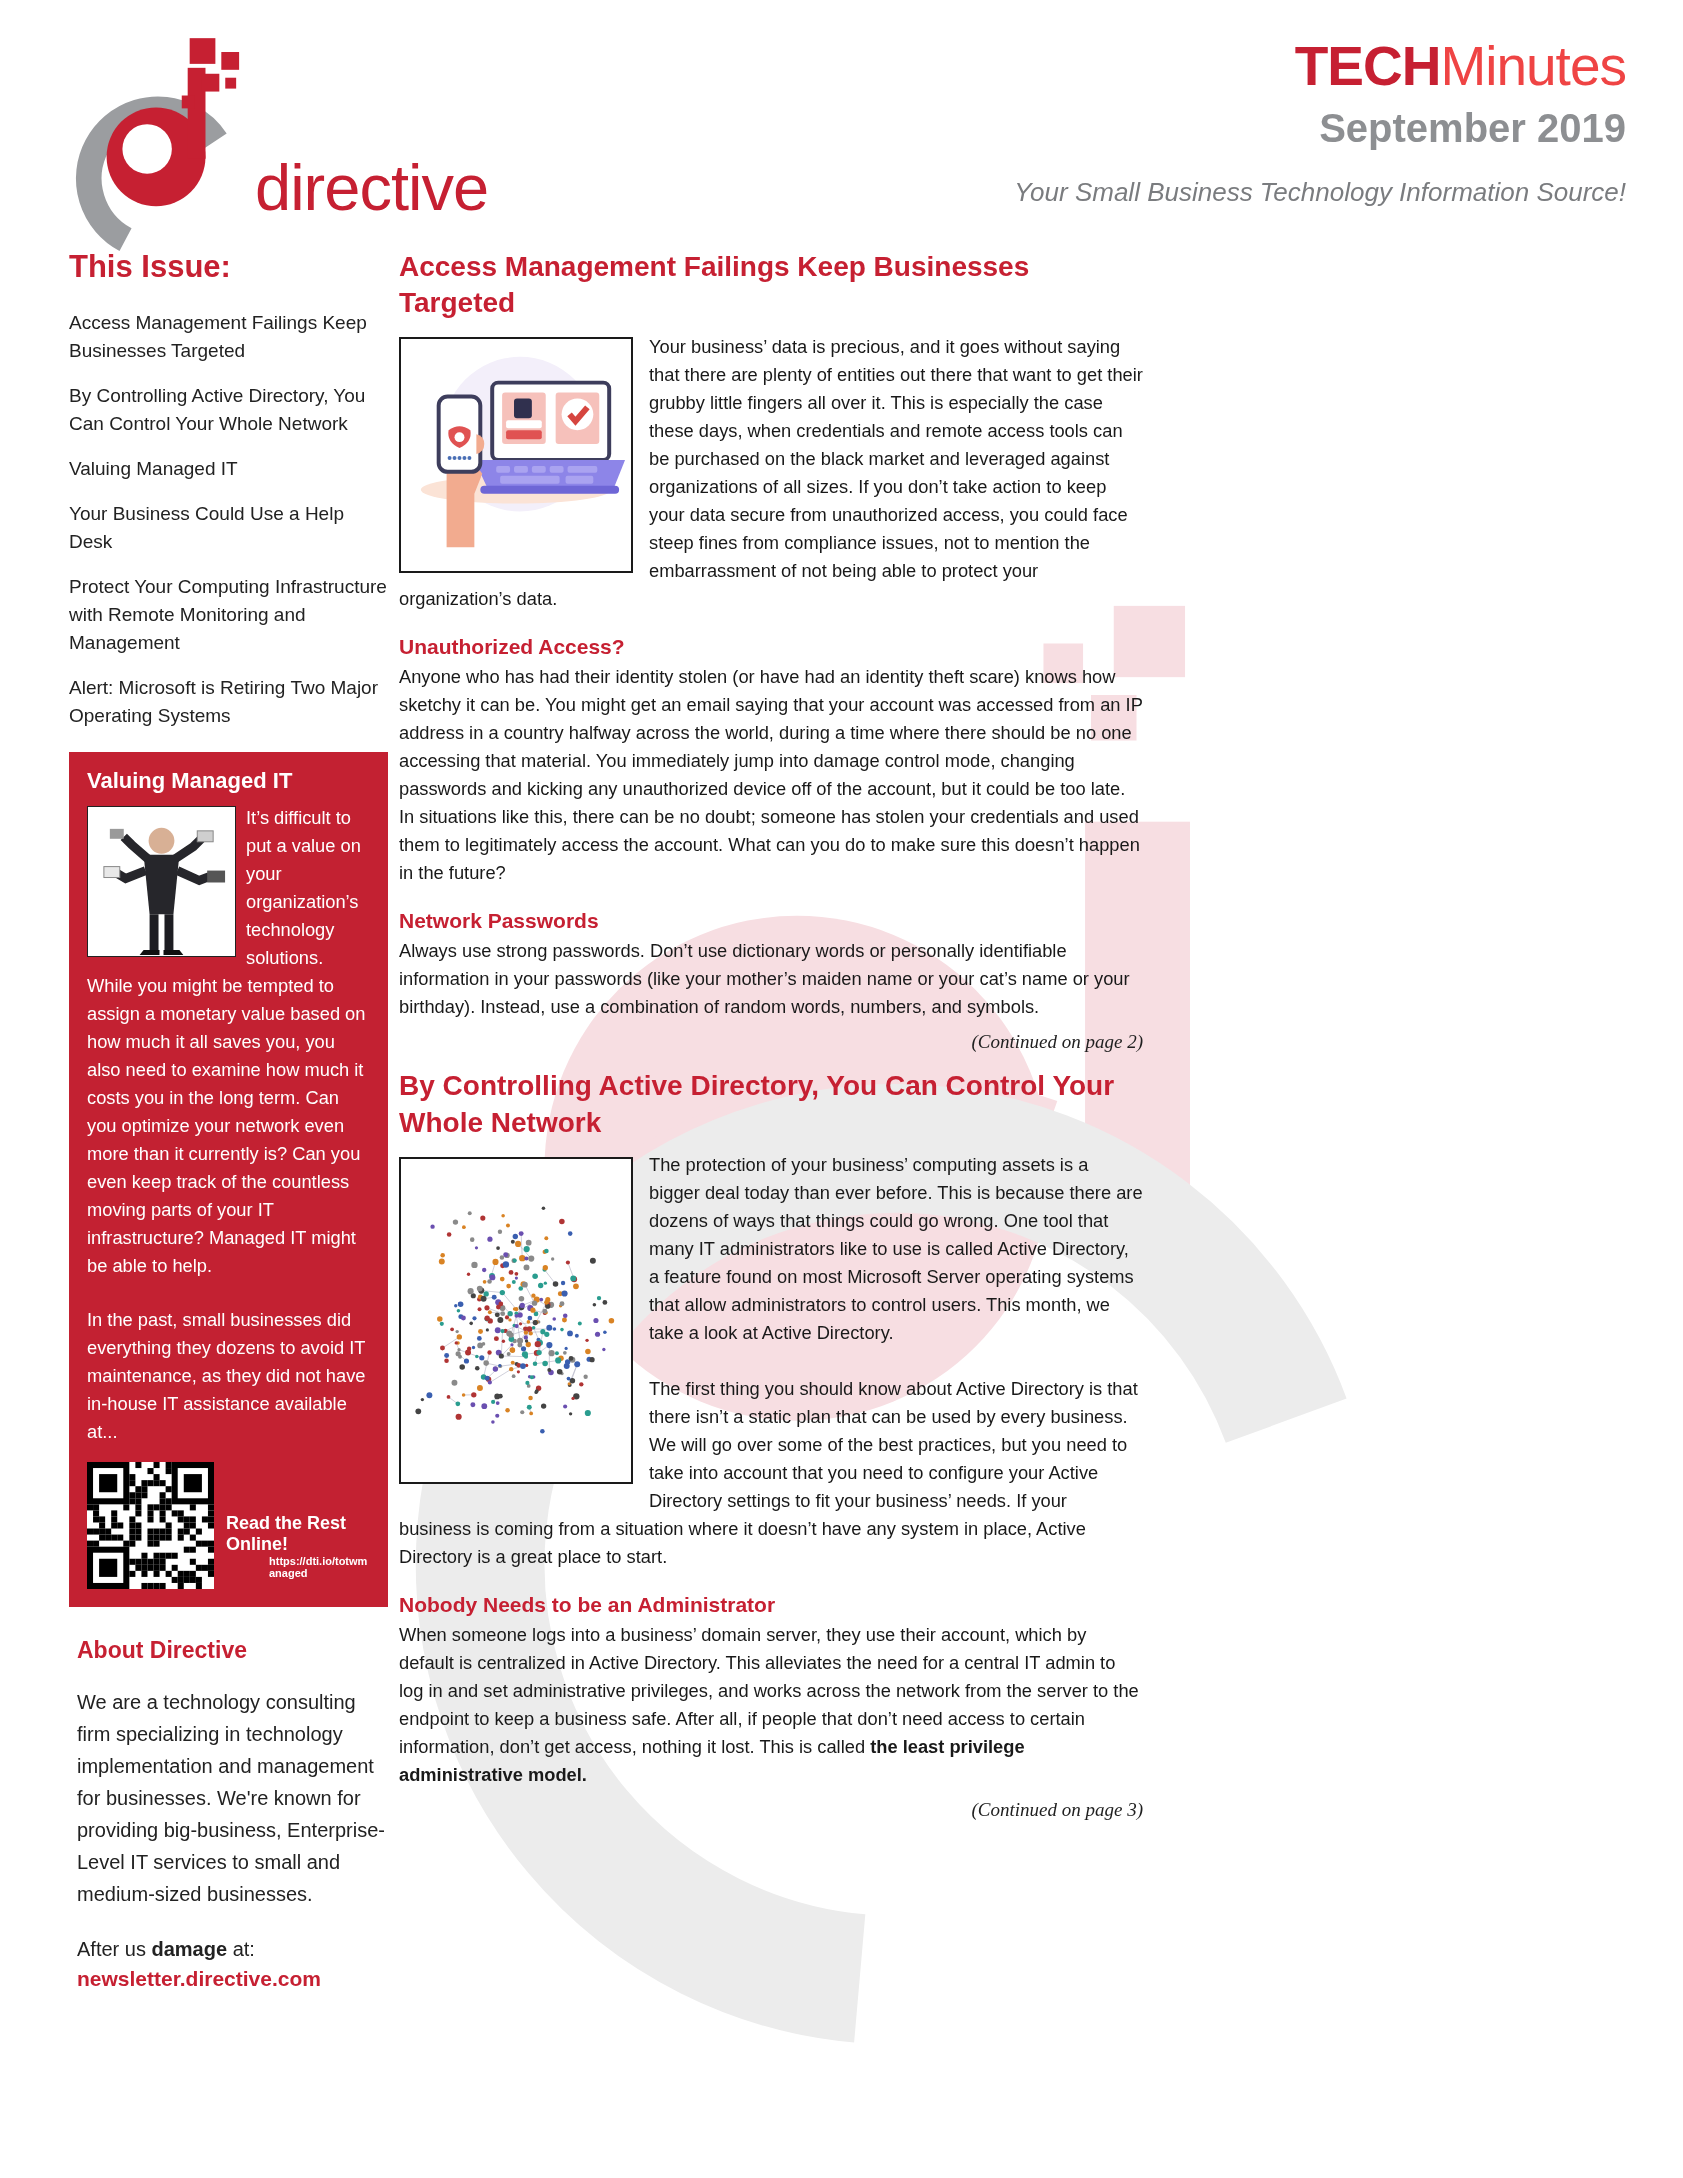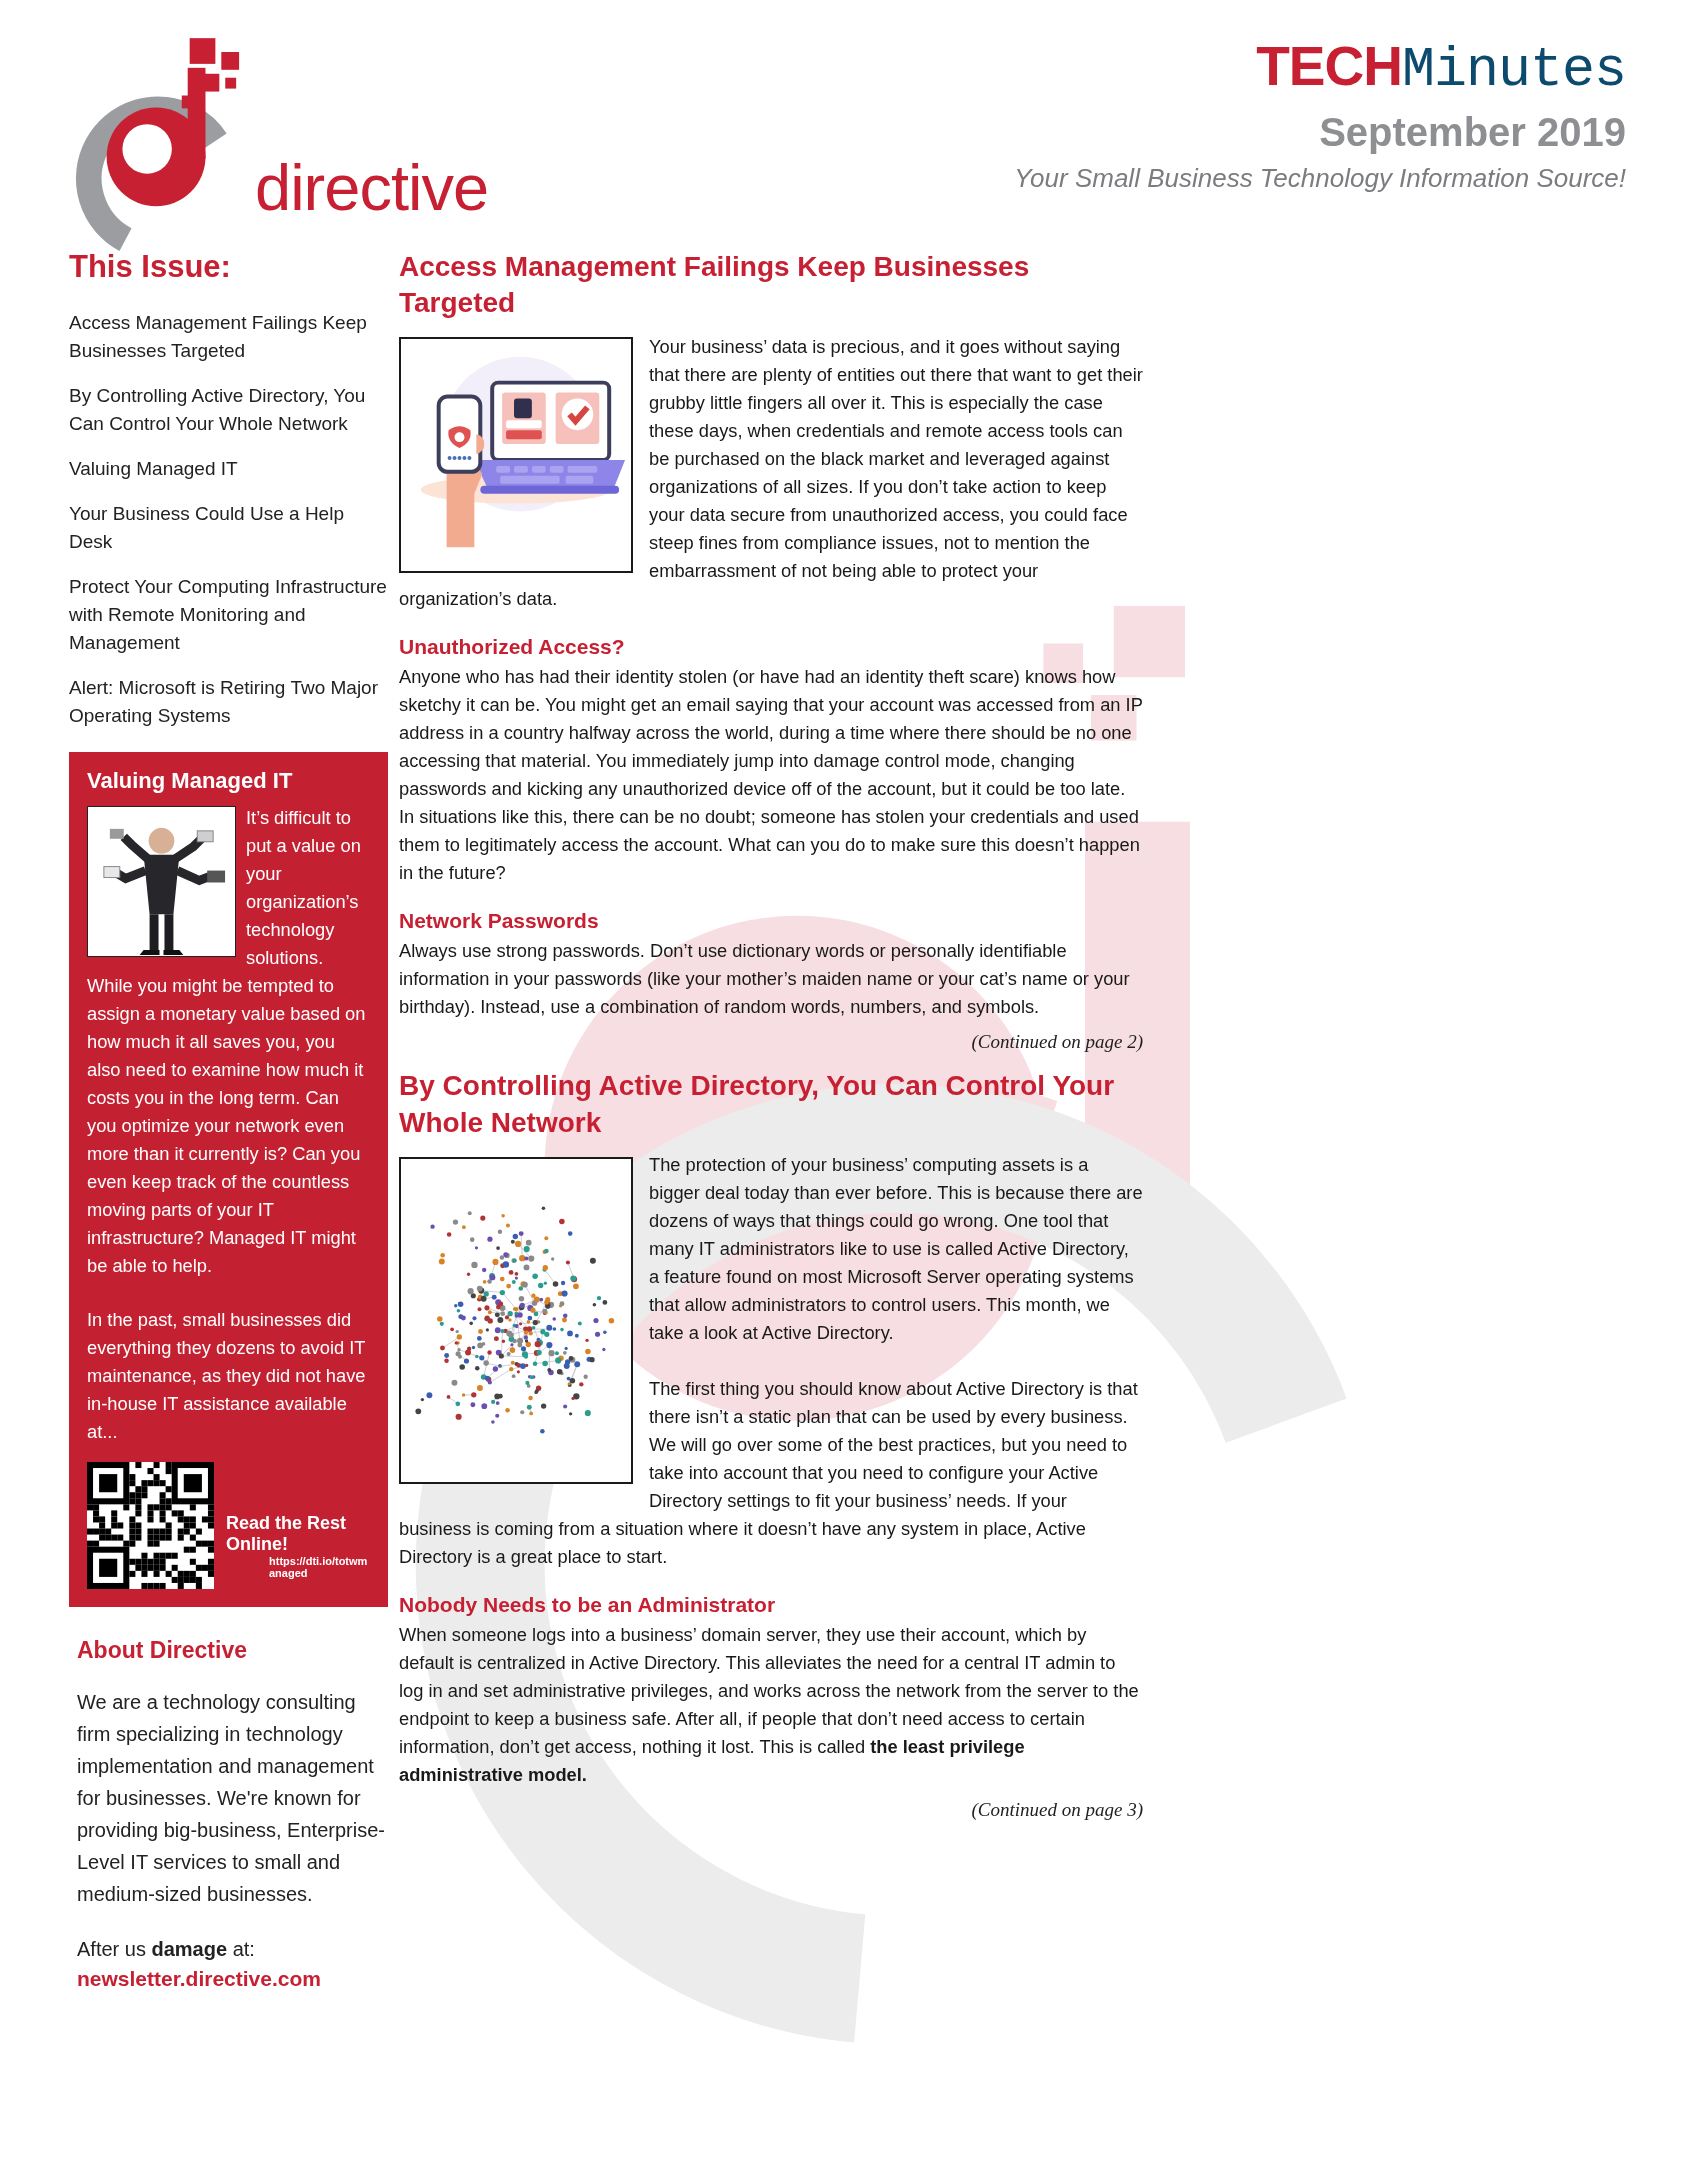--- a/index.html
+++ b/index.html
@@ -7,23 +7,23 @@
         font-family:"Liberation Sans",sans-serif;color:#1f1f1f;}
   .wm{position:absolute;left:0;top:0;z-index:0;}
   .content{position:absolute;inset:0;z-index:1;}
 
   
   .logo-wrap{position:absolute;left:71px;top:30px;display:flex;align-items:flex-end;}
   .logo-text{font-size:65px;color:#c62032;letter-spacing:-1px;margin-left:6px;margin-bottom:28px;}
   .masthead{position:absolute;right:57px;top:34px;text-align:right;}
   .mh-line1{font-size:55px;letter-spacing:-1px;}
   .mh-tech{color:#c62032;font-weight:bold;}
-  .mh-minutes{color:#0c4a6e;font-weight:300;font-family:Liberation Mono, monospace;}
+  .mh-minutes{color:#ef4444;font-weight:300;}
   .mh-date{font-size:40px;font-weight:bold;color:#8d8f92;margin-top:8px;}
-  .mh-tagline{font-size:26px;font-style:italic;color:#7a7c7f;margin-top:8px;}
+  .mh-tagline{font-size:26px;font-style:italic;color:#7a7c7f;margin-top:26px;}
 
   
   .sidebar{position:absolute;left:69px;top:249px;width:319px;}
   .ti-title{font-size:31px;font-weight:bold;color:#c62032;margin-bottom:24px;}
   .ti-item{font-size:19px;line-height:28px;margin-bottom:17px;color:#222;}
   .feature-box{background:#c32132;color:#fff;margin-top:22px;padding:16px 18px 18px 18px;}
   .fb-title{font-size:22px;font-weight:bold;margin-bottom:10px;}
   .fb-body{font-size:18.3px;line-height:28px;}
   .fb-img{float:left;width:147px;height:149px;background:#fff;border:1px solid #222;
           margin:2px 10px 6px 0;}

